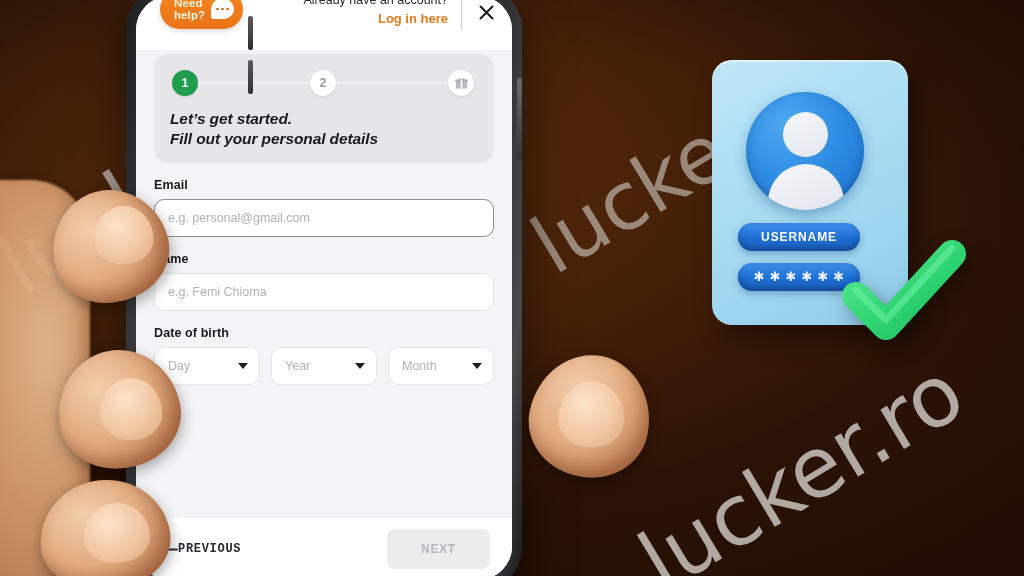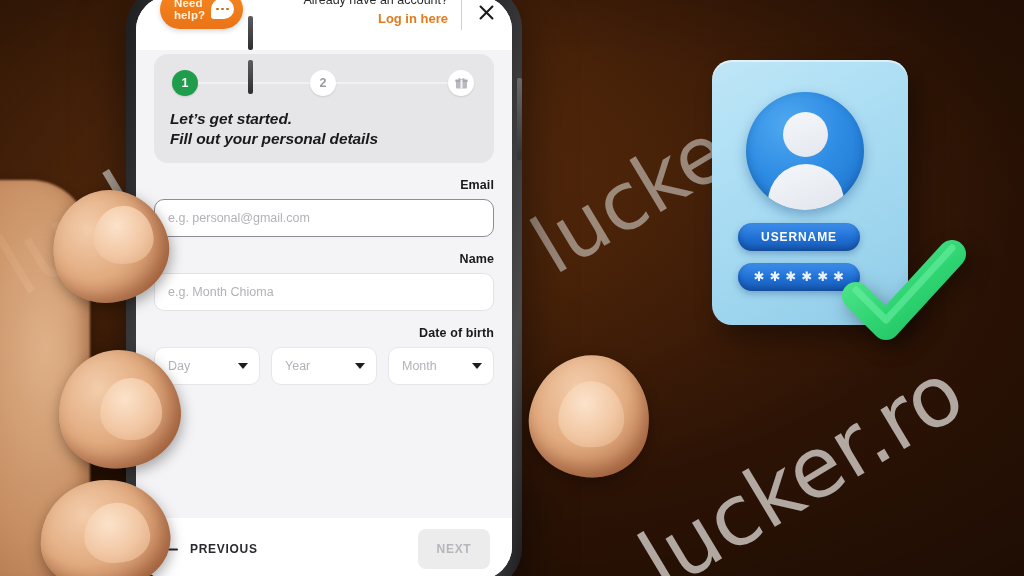--- a/index.html
+++ b/index.html
@@ -212,21 +212,20 @@
     font-style: italic;
   }
 
   .field { margin-top: 15px; }
   .field-label {
     font-size: 12.5px;
     font-weight: 700;
     color: #1a1a1d;
     margin-bottom: 7px;
     letter-spacing: .1px;
-    text-align: right;
   }
   .input {
     width: 100%;
     height: 38px;
     border-radius: 10px;
     background: #ffffff;
     border: 1px solid #e2e2e5;
     display: flex; align-items: center;
     padding: 0 13px;
     font-size: 12.5px;
@@ -255,30 +254,31 @@
 
   .app-footer {
     flex: 0 0 auto;
     height: 62px;
     background: #ffffff;
     display: flex; align-items: center;
     justify-content: space-between;
     padding: 0 22px;
   }
   .prev-btn {
-    display: flex; align-items: center; gap: 12px;
+    display: flex; align-items: center; gap: 0;
     cursor: pointer;
+    font-family: Liberation Mono, monospace;
   }
   .arrow-left svg { width: 20px; height: 15px; display: block; }
   .prev-label {
     font-size: 12px; font-weight: 700; color: #2a2a2e;
     letter-spacing: .7px;
   }
   .next-btn {
-    width: 72px; height: 40px;
+    width: 103px; height: 40px;
     border-radius: 8px;
     background: #ececed;
     display: flex; align-items: center; justify-content: center;
     font-size: 12px; font-weight: 700; color: #b6b6bc;
     letter-spacing: .7px;
   }
 
   
   .card3d {
     position: absolute;
@@ -417,21 +417,21 @@
           </div>
         </div>
 
         <div class="field">
           <div class="field-label">Email</div>
           <div class="input focused">e.g. personal@gmail.com</div>
         </div>
 
         <div class="field">
           <div class="field-label">Name</div>
-          <div class="input">e.g. Month Chioma</div>
+          <div class="input">e.g. Femi Chioma</div>
         </div>
 
 
         <div class="field">
           <div class="field-label">Date of birth</div>
           <div class="dob-row">
             <div class="select">
               <span>Day</span>
               <span class="caret"></span>
             </div>

